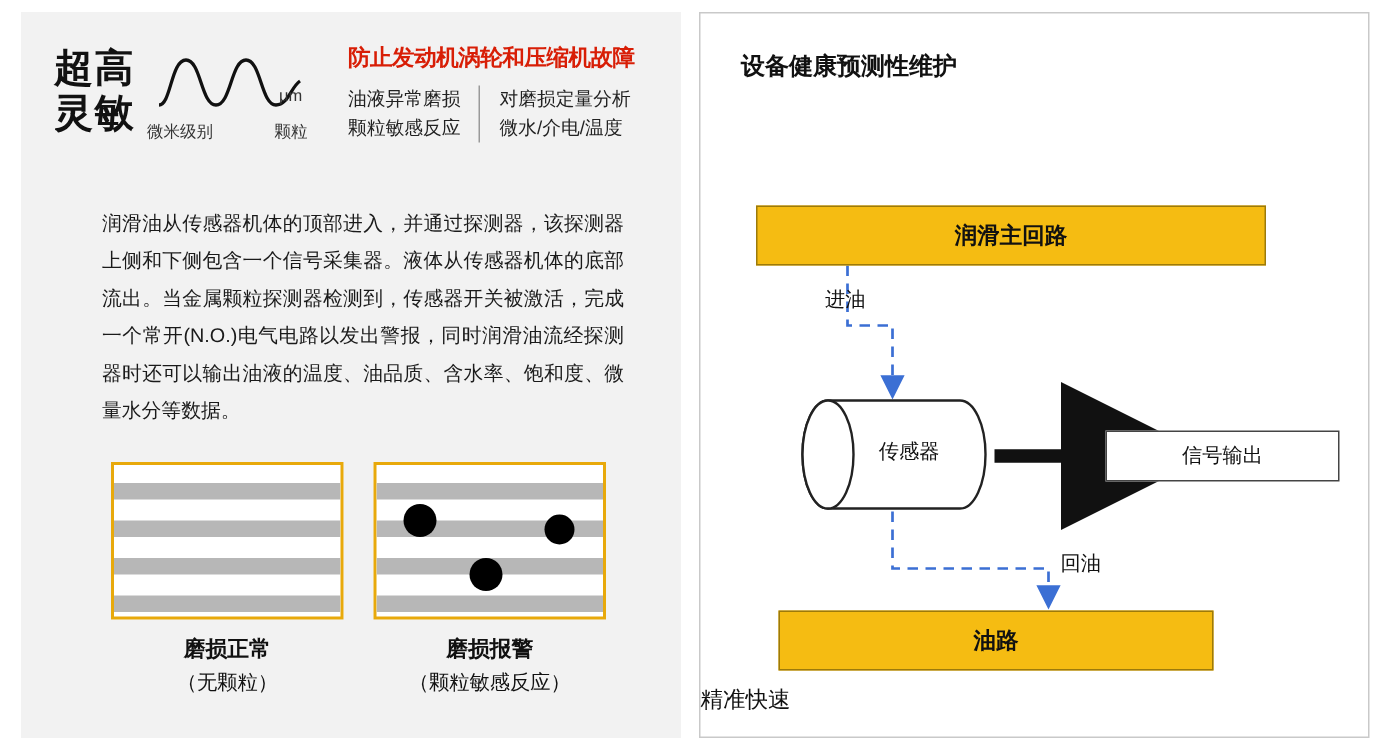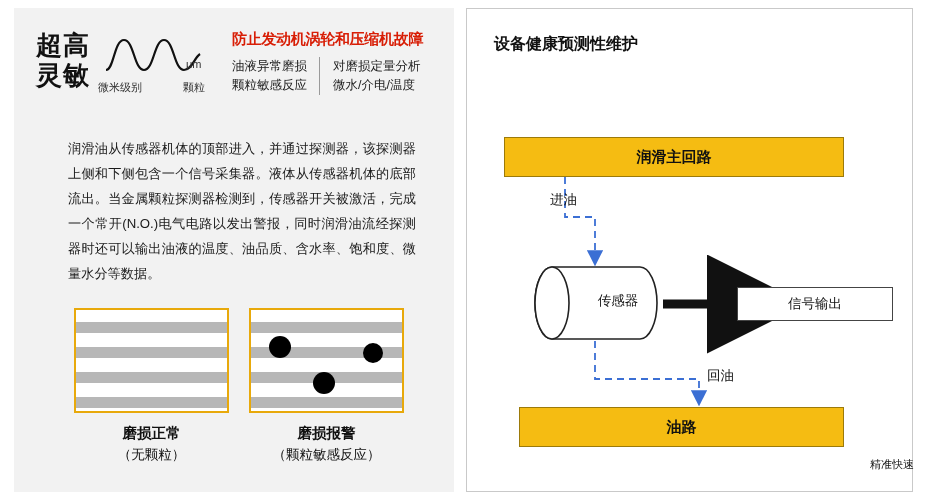--- a/index.html
+++ b/index.html
@@ -229,21 +229,21 @@
   }
   .box-main {
     left: 37px;
     top: 128px;
     width: 340px;
     height: 40px;
   }
   .box-oil {
     left: 52px;
     top: 398px;
-    width: 325px;
+    width: 290px;
     height: 40px;
   }
   .white-box {
     position: absolute;
     left: 270px;
     top: 278px;
     width: 156px;
     height: 34px;
     border: 1px solid #444;
     background: #fff;
@@ -255,43 +255,42 @@
     color: #111;
   }
   .cyl-label {
     position: absolute;
     left: 69px;
     top: 283px;
     width: 140px;
     text-align: center;
     font-size: 13.5px;
     color: #111;
-    padding-left: 12px;
   }
   .lbl-in {
     position: absolute;
     left: 83px;
     top: 182px;
     font-size: 13.5px;
     color: #111;
   }
   .lbl-out {
     position: absolute;
     left: 240px;
     top: 358px;
     font-size: 13.5px;
     color: #111;
   }
   .r-foot {
     position: absolute;
     left: 0;
     top: 448px;
     width: 447px;
-    text-align: right;
-    font-size: 11px;
+    text-align: left;
+    font-size: 15px;
     color: #111;
   }
 </style>
 </head>
 <body>
 
 <div class="page">
 
   <div class="left-panel">
 

